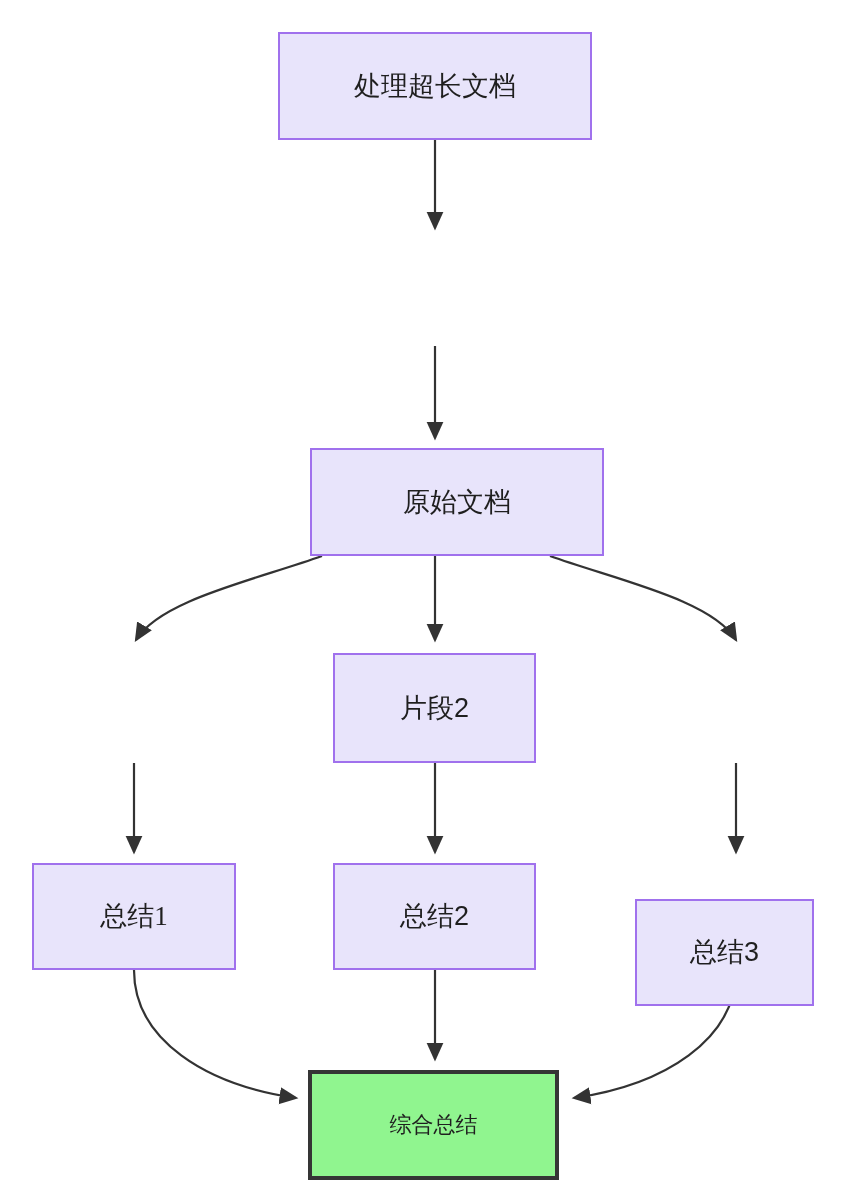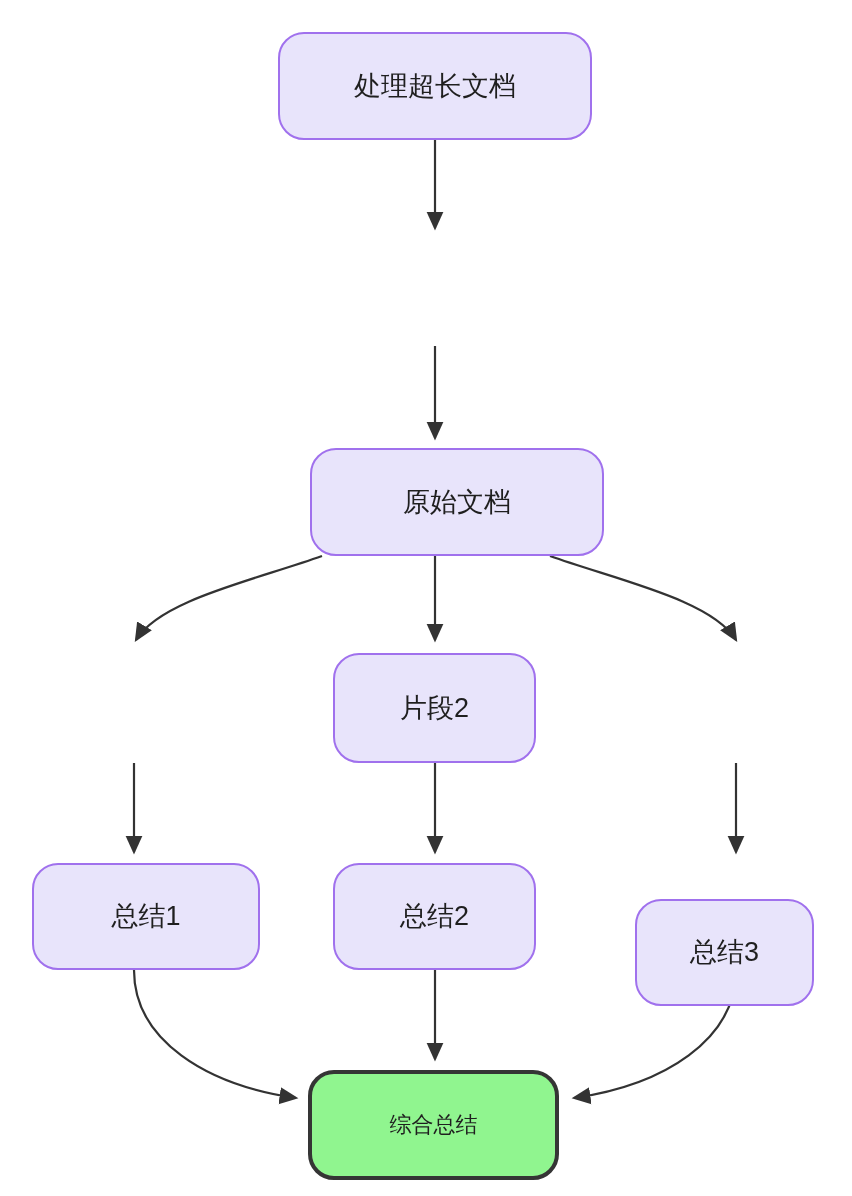--- a/index.html
+++ b/index.html
@@ -28,21 +28,20 @@
   .node {
     position: absolute;
     box-sizing: border-box;
     display: flex;
     align-items: center;
     justify-content: center;
     text-align: center;
     line-height: 1.2;
     white-space: nowrap;
     z-index: 2;
-    border-radius: 26px;
   }
   .node-label {
     display: block;
   }
   
   .node.style-default {
     background: #e8e4fb;
     border: 2px solid #a071ed;
     color: #1f1f1f;
     font-size: 27px;
@@ -105,21 +104,21 @@
   <div class="node style-default" style="left:310px; top:448px; width:294px; height:108px;">
     <span class="node-label">原始文档</span>
   </div>
 
 
   <div class="node style-default" style="left:333px; top:653px; width:203px; height:110px;text-align:center;">
     <span class="node-label">片段2</span>
   </div>
 
 
-  <div class="node style-default" style="left:32px; top:863px; width:228px; height:107px;">
+  <div class="node style-default" style="left:32px; top:863px; width:204px; height:107px;font-family:Liberation Serif, serif;">
     <span class="node-label">总结1</span>
   </div>
 
   <div class="node style-default" style="left:333px; top:863px; width:203px; height:107px;">
     <span class="node-label">总结2</span>
   </div>
 
   <div class="node style-default" style="left:635px; top:863px; width:179px; height:107px;margin-top:36px;">
     <span class="node-label">总结3</span>
   </div>

